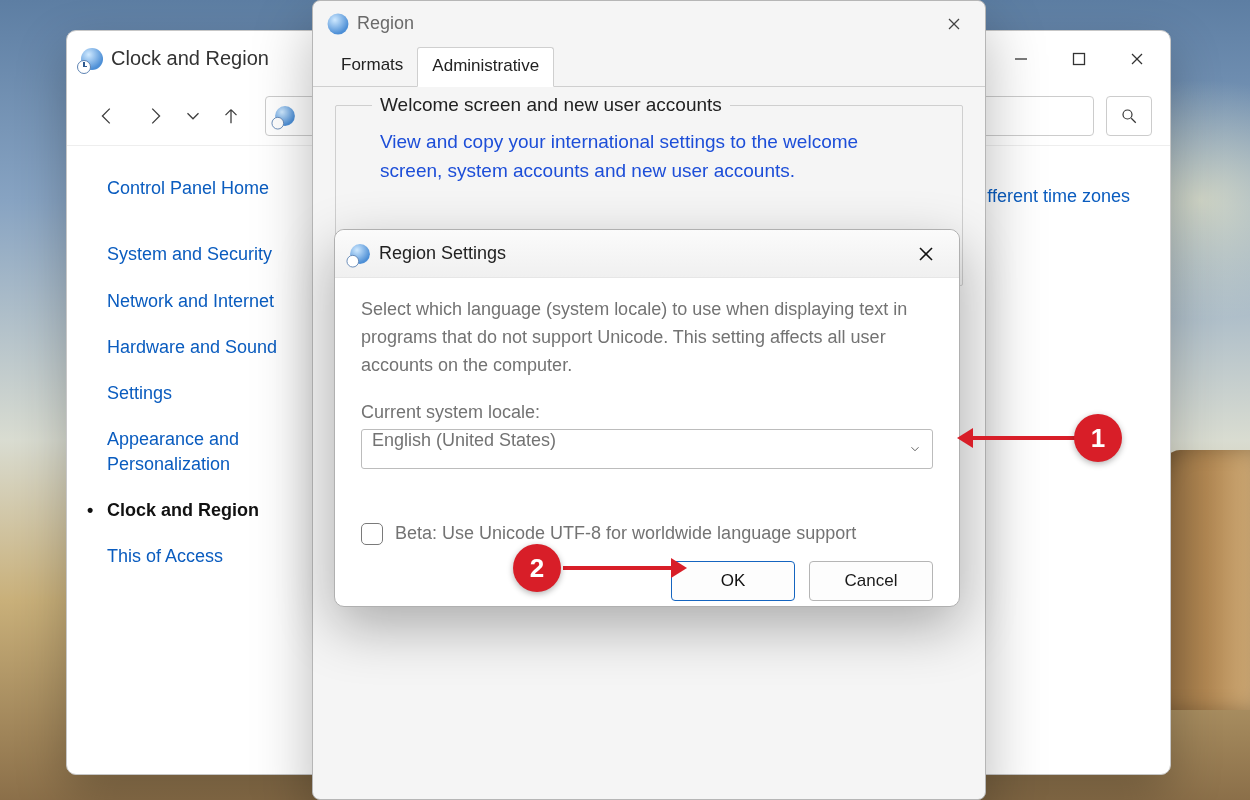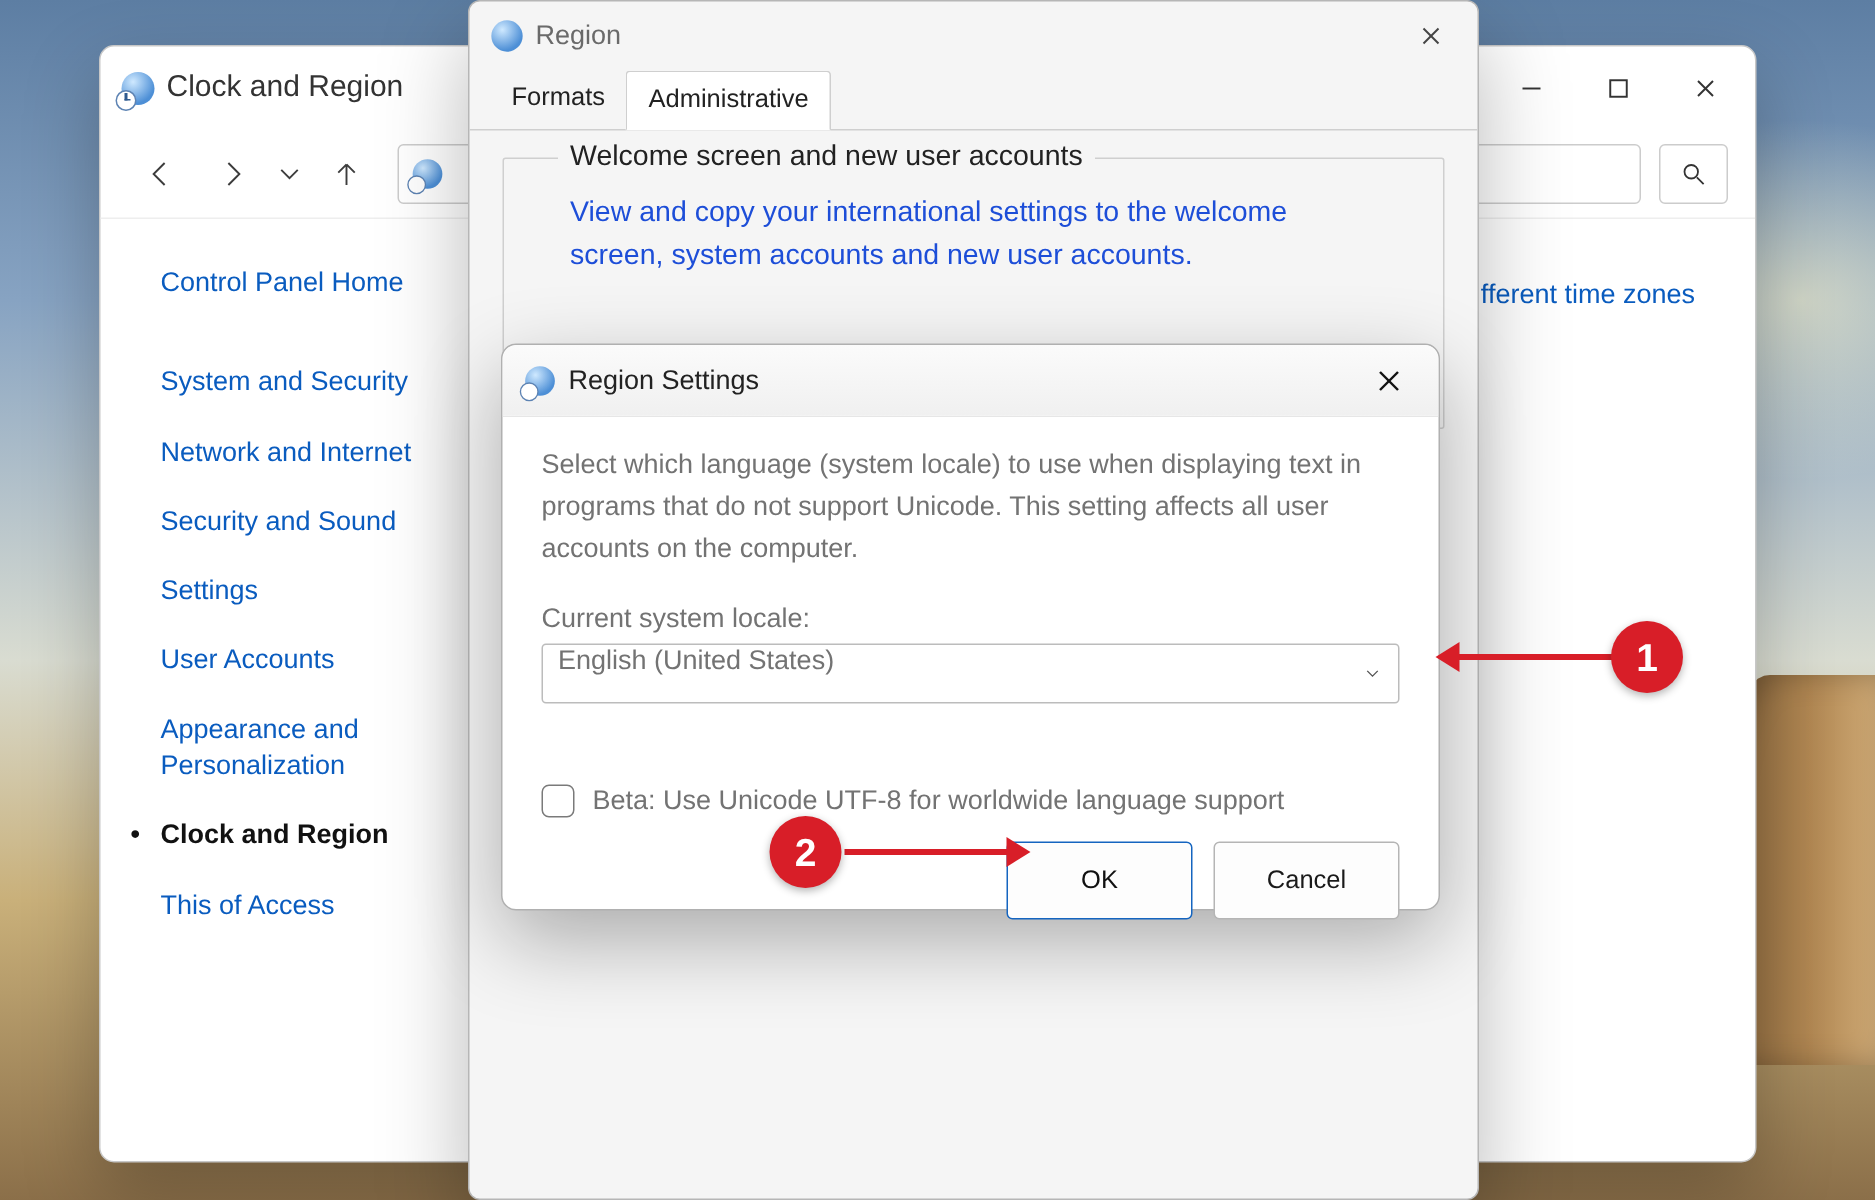--- a/index.html
+++ b/index.html
@@ -52,21 +52,21 @@
   .rs-titlebar { height:48px; display:flex; align-items:center; padding:0 8px 0 14px; border-bottom:1px solid #e6e6e6; background:linear-gradient(#fbfbfb,#f0f0f0); border-radius:10px 10px 0 0; }
   .rs-titlebar .title { font-size:18px; color:#222; margin-left:8px; }
   .rs-body { padding:18px 26px 0; font-size:18px; color:#737373; }
   .rs-desc { line-height:1.55; }
   .rs-label { margin-top:22px; margin-bottom:6px; }
   .rs-select { position:relative; height:40px; border:1px solid #bcbcbc; border-radius:3px; background:#fff; display:flex; align-items:flex-start; padding:0 36px 0 10px; }
   .rs-select .chev { position:absolute; right:10px; top:50%; transform:translateY(-50%); color:#5a5a5a; }
   .rs-check-row { display:flex; align-items:center; gap:12px; margin-top:54px; }
   .rs-checkbox { width:22px; height:22px; border:1.5px solid #7a7a7a; border-radius:5px; background:#fff; }
   .rs-buttons { display:flex; justify-content:flex-end; gap:14px; padding:16px 26px 0; }
-  .rs-btn { width:124px; height:52px; border:1px solid #b5b5b5; background:#fdfdfd; border-radius:4px; font-size:17px; display:flex; align-items:center; justify-content:center; }
+  .rs-btn { width:124px; height:40px; border:1px solid #b5b5b5; background:#fdfdfd; border-radius:4px; font-size:17px; display:flex; align-items:center; justify-content:center; }
   .rs-btn.primary { border:1.5px solid #1565c0; color:#111; }
 
   
   .callout-badge { position:absolute; width:48px; height:48px; border-radius:50%; background:#d81e28; color:#fff; font-size:26px; font-weight:700; display:flex; align-items:center; justify-content:center; box-shadow:0 2px 6px rgba(0,0,0,.3); z-index:10; }
   .arrow { position:absolute; height:4px; background:#d81e28; z-index:9; }
   .arrow::after { content:""; position:absolute; width:0; height:0; border-top:10px solid transparent; border-bottom:10px solid transparent; }
   .arrow.right::after { left:-14px; top:-8px; border-right:16px solid #d81e28; }
   .arrow.left::after  { right:-14px; top:-8px; border-left:16px solid #d81e28; }
 
   svg { display:block; }
@@ -140,23 +140,22 @@
           </svg>
         </div>
     </div>
 
     <div class="cp-body">
       <div class="cp-sidebar">
         <div class="side-link">Control Panel Home</div>
         <div style="height:20px"></div>
         <div class="side-link">System and Security</div>
         <div class="side-link">Network and Internet</div>
-        <div class="side-link">Security and Sound</div>
+        <div class="side-link">Hardware and Sound</div>
         <div class="side-link">Settings</div>
-        <div class="side-link">User Accounts</div>
         <div class="side-link">Appearance and Personalization</div>
         <div class="side-link bold">Clock and Region</div>
         <div class="side-link">This of Access</div>
       </div>
       <div class="cp-main">
         <span class="main-right-link">different time zones</span>
       </div>
     </div>
   </div>
 

